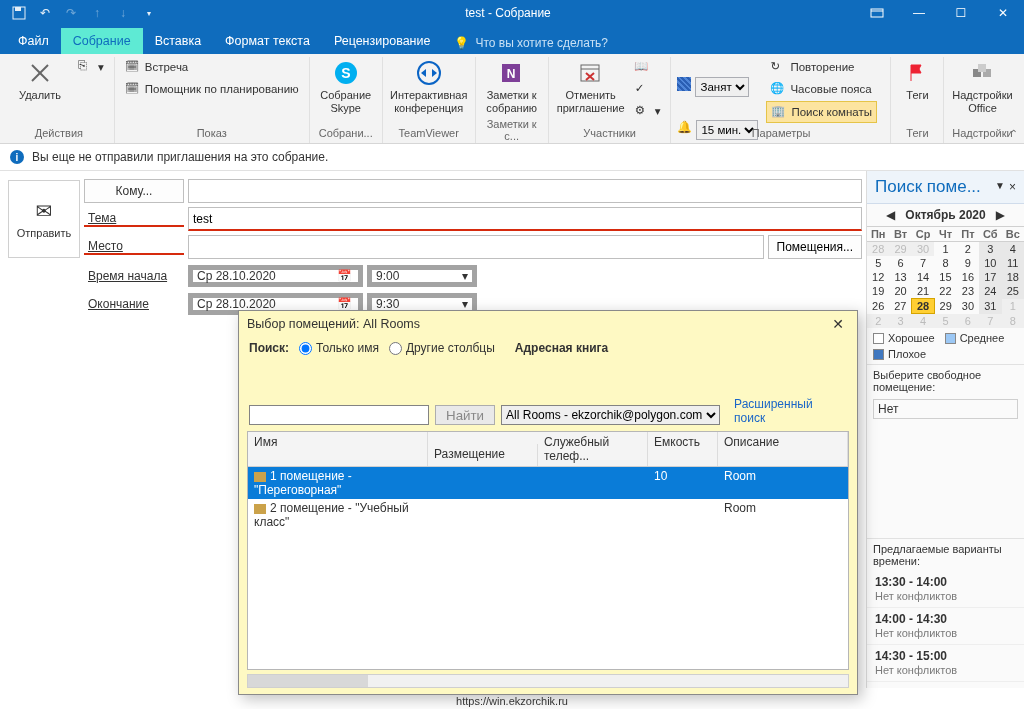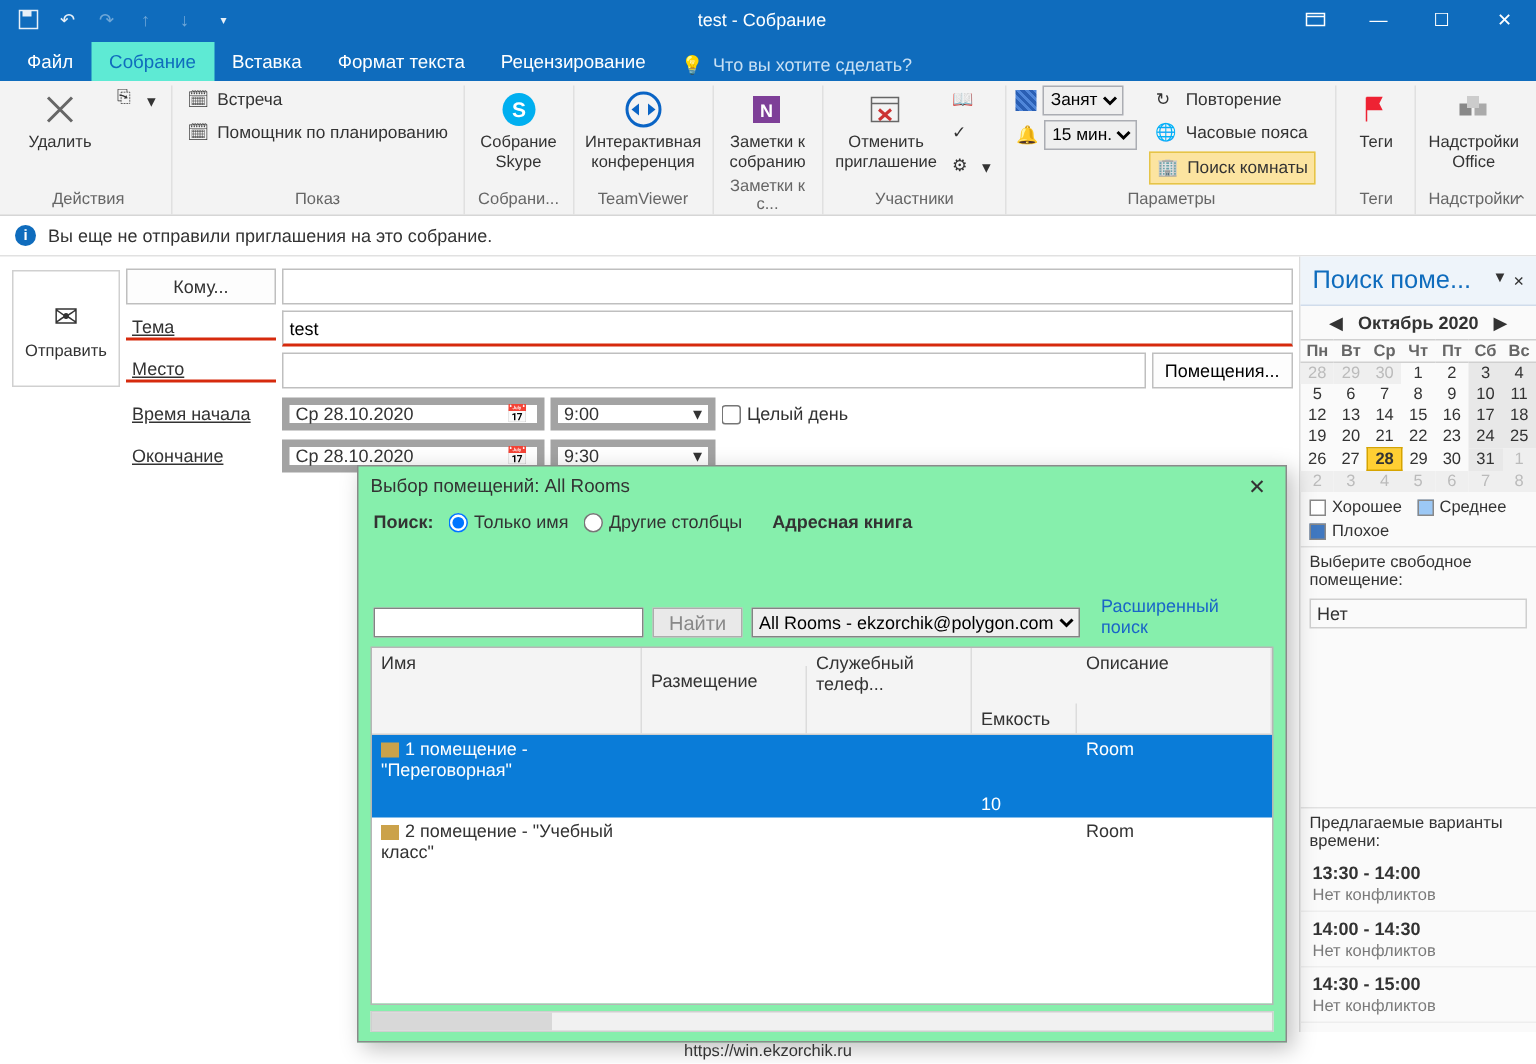--- a/index.html
+++ b/index.html
@@ -25,21 +25,21 @@
 .rgroup { display: flex; flex-direction: column; justify-content: space-between; border-right: 1px solid #e0e0e0; padding: 0 6px 2px; }
 .rgroup:last-child { border-right: none; }
 .rgroup-body { display: flex; align-items: flex-start; gap: 4px; height: 68px; }
 .rgroup-label { text-align: center; font-size: 11px; color: #666; padding: 2px 0; }
 .big-btn { display: flex; flex-direction: column; align-items: center; justify-content: center; width: 60px; padding: 2px; font-size: 11px; text-align: center; line-height: 1.15; }
 .big-btn .ic { width: 28px; height: 28px; margin-bottom: 2px; display: flex; align-items: center; justify-content: center; }
 .small-stack { display: flex; flex-direction: column; gap: 2px; }
 .small-btn { display: flex; align-items: center; gap: 4px; padding: 2px 4px; font-size: 11.5px; white-space: nowrap; }
 .small-btn .sic { width: 16px; height: 16px; }
 .small-btn.hl { background: #fce4a0; border: 1px solid #e5c448; }
-.sel-row { display: flex; align-items: center; gap: 4px; }
+.sel-row { display: flex; gap: 4px; margin-top: 20px; }
 .sel-row select { font-size: 11.5px; height: 20px; border: 1px solid #abadb3; }
 .ribbon-collapse { position: absolute; right: 6px; top: 128px; font-size: 10px; color: #666; }
 
 
 .infobar { display: flex; align-items: center; gap: 8px; padding: 6px 10px; border-bottom: 1px solid #e1e1e1; }
 .infobar .i-ic { width: 14px; height: 14px; border-radius: 50%; background: #0f6cbd; color: #fff; display: flex; align-items: center; justify-content: center; font-size: 10px; font-weight: bold; }
 
 
 .main { display: flex; height: calc(709px - 26px - 28px - 90px - 30px - 18px); }
 .compose { flex: 1 1 auto; padding: 8px 4px 0 8px; position: relative; }
@@ -72,35 +72,35 @@
 .legend { padding: 4px 6px; display: flex; flex-wrap: wrap; gap: 4px 10px; font-size: 11px; }
 .legend .lg { display: flex; align-items: center; gap: 4px; }
 .legend .sw { width: 11px; height: 11px; border: 1px solid #888; }
 .sugg-hdr { padding: 4px 6px; font-size: 11px; border-top: 1px solid #e1e1e1; }
 .sugg-list { flex: 1; overflow-y: auto; }
 .sugg { padding: 4px 8px; border-bottom: 1px solid #eee; }
 .sugg b { font-size: 12px; }
 .sugg span { color: #7a7a7a; font-size: 11px; }
 
 
-.modal { position: absolute; left: 238px; top: 310px; width: 620px; height: 385px; background: #86efac; border: 1px solid #8a8a8a; box-shadow: 4px 4px 14px rgba(0,0,0,.25); display: flex; flex-direction: column; }
+.modal { position: absolute; left: 238px; top: 310px; width: 620px; height: 385px; background: #fef9c3; border: 1px solid #8a8a8a; box-shadow: 4px 4px 14px rgba(0,0,0,.25); display: flex; flex-direction: column; }
 .modal-title { display: flex; align-items: center; justify-content: space-between; padding: 5px 8px; font-size: 12.5px; }
 .modal-close { font-size: 14px; width: 22px; text-align: center; }
 .modal-search { padding: 4px 10px 6px; display: flex; flex-direction: column; gap: 6px; font-size: 12px; }
 .ms-row1 { display: flex; align-items: center; gap: 10px; }
 .ms-row1 label { display: flex; align-items: center; gap: 4px; }
 .ms-row2 { display: flex; align-items: flex-end; gap: 6px; margin-top: 36px; }
 .ms-row2 input[type=text] { flex: 0 0 180px; border: 1px solid #838383; height: 20px; }
 .ms-row2 button.find { height: 20px; padding: 0 10px; border: 1px solid #adadad; background: #e9e9e9; color: #888; }
 .ms-row2 select { flex: 1; height: 20px; border: 1px solid #838383; font-size: 12px; }
 .ms-row2 a { color: #1a66c7; font-size: 12px; margin-left: 8px; text-decoration: none; }
 .modal-grid { flex: 1; margin: 0 8px; border: 1px solid #b6b6b6; display: flex; flex-direction: column; overflow: hidden; }
 .mg-head { display: flex; background: #f4f4f4; border-bottom: 1px solid #cfcfcf; font-size: 12px; }
 .mg-head > div { padding: 3px 6px; border-right: 1px solid #dcdcdc; }
-.c-name { flex: 0 0 180px; } .c-loc { flex: 0 0 110px; margin-top: 12px; } .c-phone { flex: 0 0 110px; } .c-cap { flex: 0 0 70px; margin-top: 37px; } .c-desc { flex: 1; }
+.c-name { flex: 0 0 180px; } .c-loc { flex: 0 0 110px; margin-top: 12px; } .c-phone { flex: 0 0 110px; } .c-cap { flex: 0 0 70px; } .c-desc { flex: 1; }
 .mg-body { flex: 1; overflow: auto; background: #fff; font-size: 12px; }
 .mg-row { display: flex; padding: 1px 0; }
 .mg-row.sel { background: #0a7cd8; color: #fff; }
 .mg-row > div { padding: 1px 6px; }
 .mg-row .ric { display: inline-block; width: 12px; height: 10px; background: #cba24a; margin-right: 4px; vertical-align: middle; }
 .modal-scroll { height: 14px; margin: 4px 8px 6px; border: 1px solid #cfcfcf; background: #f1f1f1; position: relative; }
 .modal-scroll .thumb { position: absolute; left: 0; top: 0; height: 100%; width: 20%; background: #d8d8d8; }
 
 
 .arrow1 { position: absolute; left: 658px; top: 236px; width: 80px; height: 20px; pointer-events: none; }
@@ -347,24 +347,20 @@
       <div></div>
       <div class="field-lbl">Время начала</div>
       <div class="dt-picker">
           <span>Ср 28.10.2020</span>
           <span class="dt-cal">📅</span>
         </div>
       <div class="dt-picker">
           <span>9:00</span>
           <span>▾</span>
         </div>
-      <label class="allday">
-          <input type="checkbox" style="">
-          <span>Целый день</span>
-        </label>
     </div>
     <div class="dt-row">
       <div></div>
       <div class="field-lbl">Окончание</div>
       <div class="dt-picker">
           <span>Ср 28.10.2020</span>
           <span class="dt-cal">📅</span>
         </div>
       <div class="dt-picker">
           <span>9:30</span>

